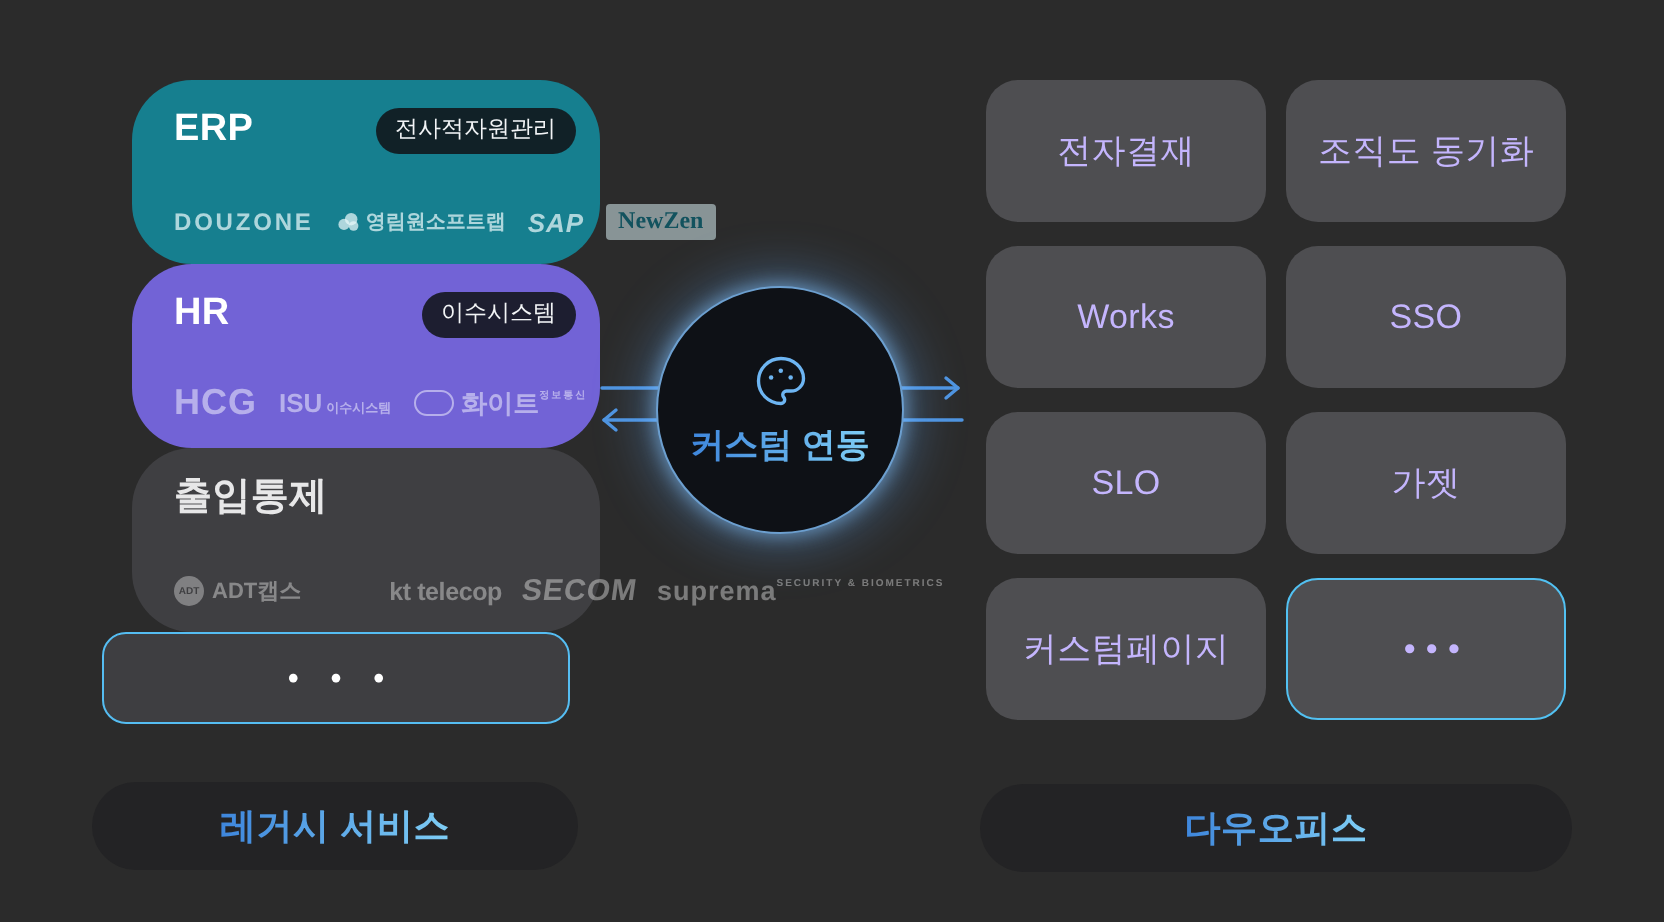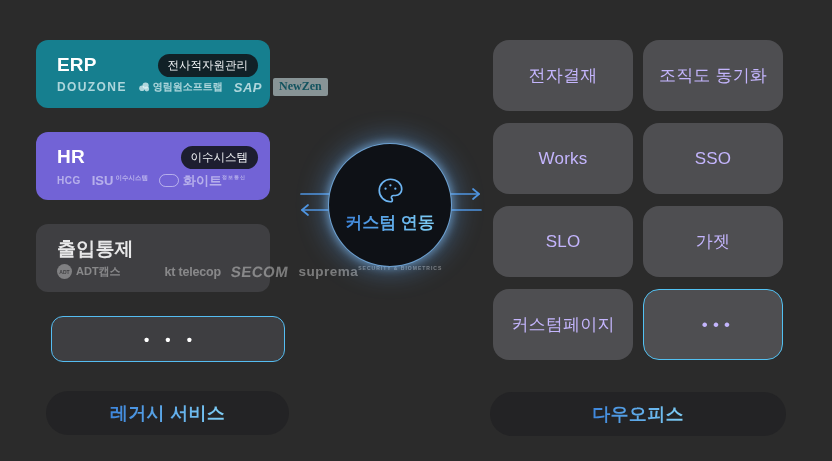--- a/index.html
+++ b/index.html
@@ -3,40 +3,40 @@
 <meta charset="utf-8">
 <style>
   html,body{margin:0;padding:0;background:#2b2b2b;}
   .stage{
     position:relative;width:832px;height:461px;overflow:hidden;
     background:#2b2b2b;
     font-family:"Liberation Sans","DejaVu Sans",sans-serif;
     -webkit-font-smoothing:antialiased;
   }
   
-  .lcard{position:absolute;left:36px;width:234px;height:68px;border-radius:12px;}
+  .lcard{position:absolute;left:66px;width:234px;height:92px;border-radius:30px;}
   .card-erp{top:40px;background:#167f8f;}
   .card-hr{top:132px;background:#7263d6;}
   .card-access{top:224px;background:#3f3f42;}
   .card-head{display:flex;justify-content:space-between;align-items:flex-start;padding:14px 12px 0 21px;}
   .card-title{font-size:19px;font-weight:700;color:#ffffff;letter-spacing:.2px;line-height:22px;}
   .card-access .card-title{color:rgba(255,255,255,.88);}
   .badge{background:rgba(17,21,25,.88);color:#f2f4f6;font-size:11.5px;line-height:12px;
          padding:5px 10px 6px;border-radius:13px;white-space:nowrap;}
   .logo-row{position:absolute;left:21px;right:8px;bottom:12px;display:flex;align-items:center;gap:11px;white-space:nowrap;}
   .card-erp .logo-row{color:rgba(233,248,250,.72);}
   .card-hr .logo-row{color:rgba(246,245,255,.52);}
   .card-access .logo-row{color:rgba(255,255,255,.38);gap:10px;}
   .lg-douzone{font-weight:800;font-size:12px;letter-spacing:1.4px;}
   .lg-ylw{display:flex;align-items:center;gap:3px;font-size:10px;font-weight:700;}
   .lg-sap{font-weight:800;font-style:italic;font-size:13px;letter-spacing:.5px;}
   .lg-newzen{font-family:"Liberation Serif","DejaVu Serif",serif;font-weight:700;font-size:12px;
              background:rgba(214,235,239,.55);color:#12525e;padding:1px 6px 2px;border-radius:2px;}
-  .lg-hcg{font-weight:800;font-size:10px;letter-spacing:.5px;}
-  .lg-isu{font-weight:800;font-size:13px;display:flex;align-items:flex-start;}
+  .lg-hcg{font-weight:800;font-size:18px;letter-spacing:.5px;}
+  .lg-isu{font-weight:800;font-size:13px;display:flex;align-items:flex-end;}
   .sub-tag{font-size:6.5px;font-weight:600;margin-left:2px;margin-top:1px;letter-spacing:0;}
   .lg-white{display:flex;align-items:center;gap:4px;font-weight:800;font-size:13px;}
   .white-mark{display:inline-block;width:18px;height:11px;border:1.5px solid currentColor;border-radius:7px;}
   .stack{display:inline-flex;align-items:flex-start;line-height:1;}
   .stack .sub{font-size:5px;letter-spacing:1px;font-weight:600;margin-top:1px;}
   .adt-mark{width:15px;height:15px;border-radius:50%;background:rgba(255,255,255,.34);color:#3f3f42;
             font-size:5px;font-weight:800;display:inline-flex;align-items:center;justify-content:center;flex:0 0 auto;}
   .lg-adt{font-size:11px;font-weight:600;}
   .lg-kt{font-size:12.5px;font-weight:800;letter-spacing:-.2px;padding-left:34px;}
   .lg-secom{font-size:15px;font-weight:800;letter-spacing:.5px;display:inline-block;transform:skewX(-8deg);}

